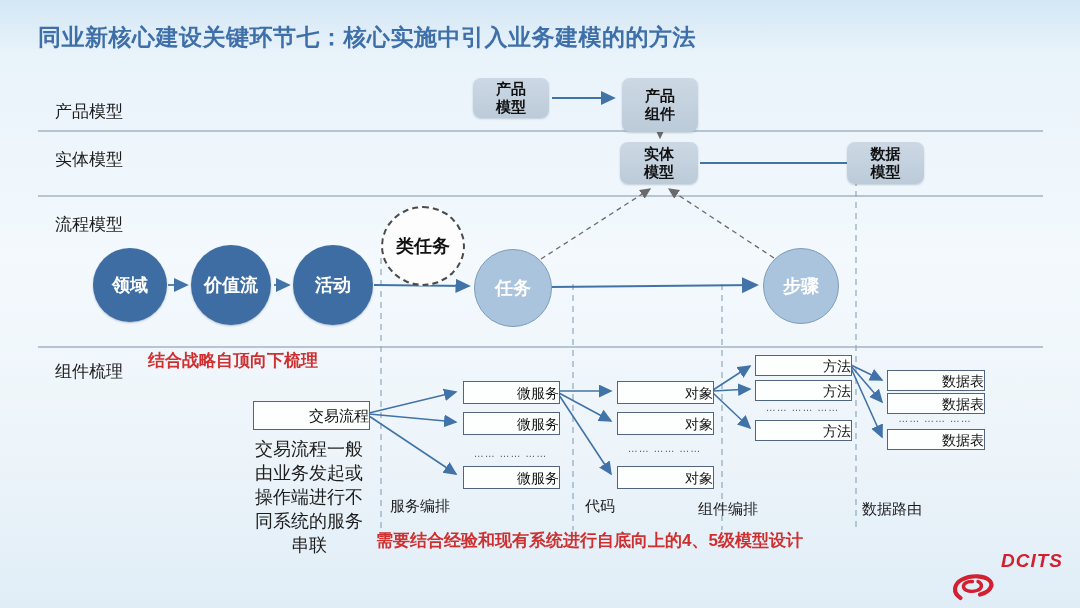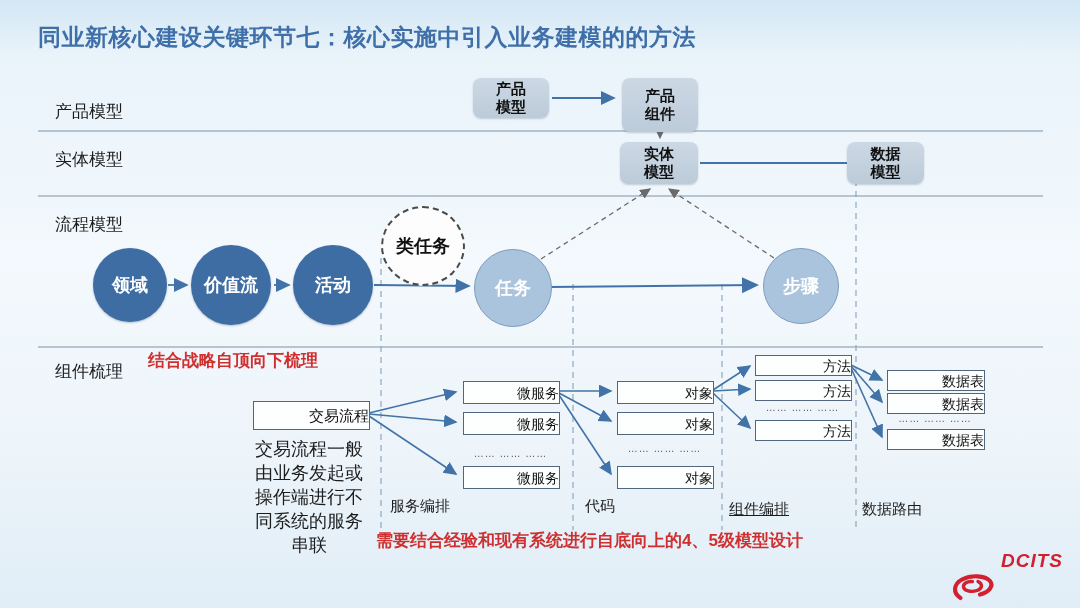--- a/index.html
+++ b/index.html
@@ -190,21 +190,21 @@
   <div class="abs flow-box" style="left:887px;top:393px;width:96px;height:19px;">
       <span>数据表</span>
     </div>
   <div class="abs ellipsis" style="left:887px;top:413px;width:96px;">…… …… ……</div>
   <div class="abs flow-box" style="left:887px;top:429px;width:96px;height:19px;">
       <span>数据表</span>
     </div>
 
   <div class="abs lane-label" style="left:390px;top:497px;">服务编排</div>
   <div class="abs lane-label" style="left:585px;top:497px;">代码</div>
-  <div class="abs lane-label" style="left:729px;top:500px;text-decoration:underline;">组件编排</div>
+  <div class="abs lane-label" style="left:698px;top:500px;">组件编排</div>
   <div class="abs lane-label" style="left:862px;top:500px;">数据路由</div>
 
   <div class="abs logo" style="left:950px;top:551px;">
     <svg width="46" height="40" viewBox="0 0 46 40">
       <g fill="none" stroke="#d22030" stroke-linecap="round">
         <path d="M10.5,31 C2.5,26 3.5,17 12,12.5 C21,7.8 35,8.2 40,14 C44,18.8 39,25.5 30,27.5" stroke-width="4.2"></path>
         <path d="M28,14.5 C33,17 32.5,21.5 27,23.5 C21,25.6 14,23.8 13.5,20 C13,16.6 17.5,13.8 22.5,14.6" stroke-width="3.4"></path>
       </g>
     </svg>
     <div class="logo-text">

